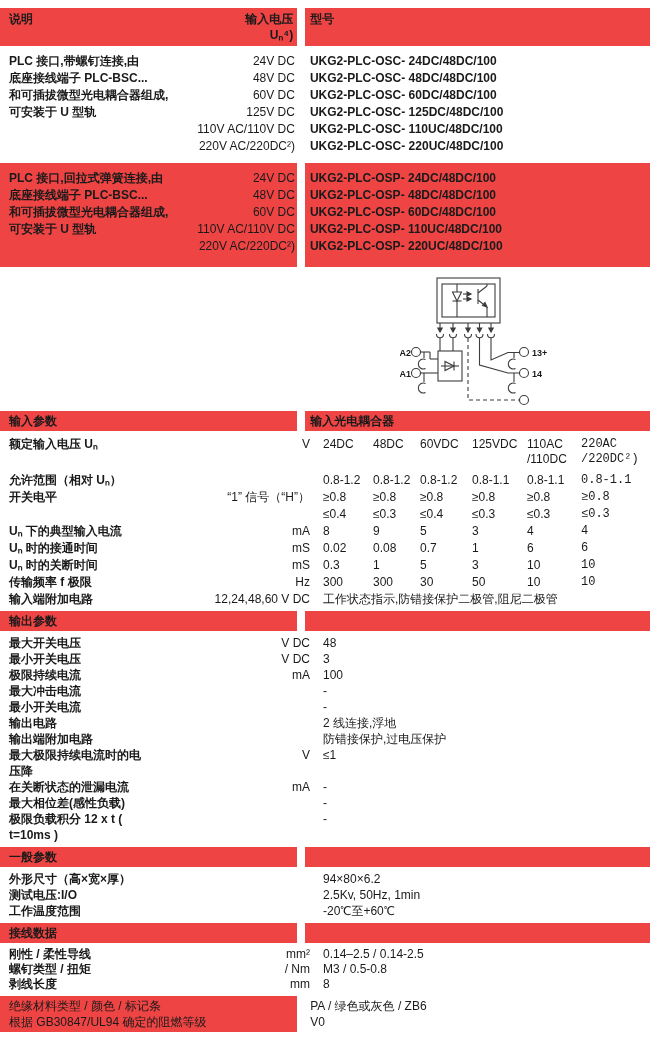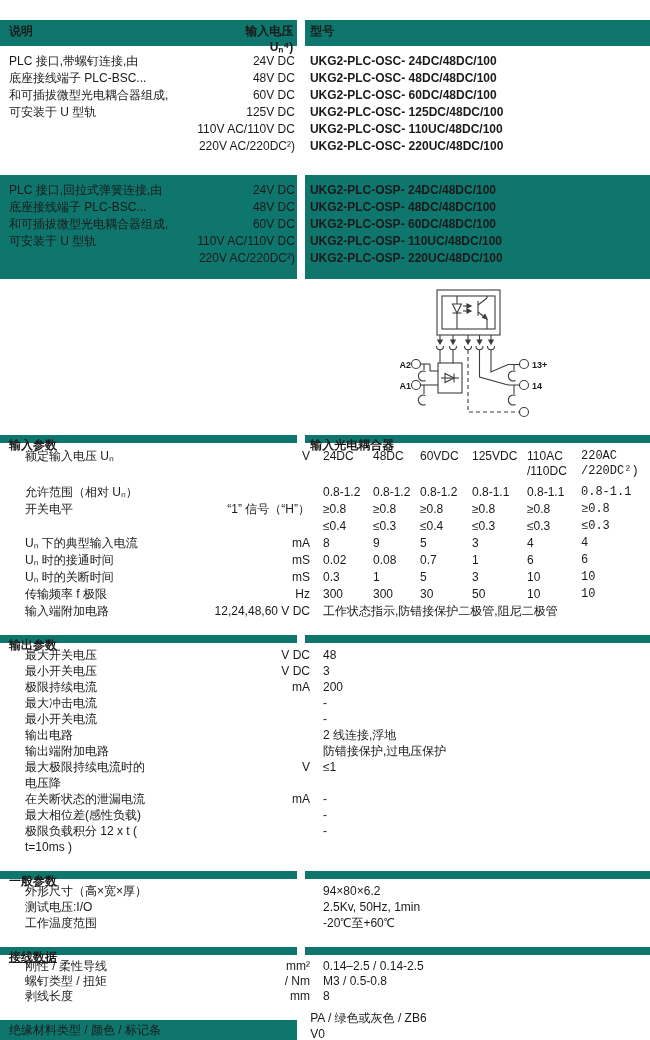--- a/index.html
+++ b/index.html
@@ -1,43 +1,43 @@
 <!DOCTYPE html>
 <html><head>
 <meta charset="utf-8">
 <style>
   html,body{margin:0;padding:0;background:#fff;}
   .page{width:650px;height:1040px;overflow:hidden;background:#fff;color:#1a1a1a;
         font-family:"Liberation Sans",sans-serif;font-size:12px;position:relative;}
   .twocol{display:flex;}
   .lcol{width:310px;box-sizing:border-box;}
   .rcol{width:360px;margin-left:8px;box-sizing:border-box;padding-left:5px;}
-  .shade{background:#0f766e;margin-top:12px;}
+  .shade{background:#ef4444;}
   
   .hdrband{margin-top:8px;height:38px;}
   .hdrband .lcol{display:flex;justify-content:space-between;padding:3px 4px 0 9px;font-weight:bold;}
   .hdrband .vh-right{text-align:right;line-height:16px;}
   .hdrband .rcol{padding-top:3px;font-weight:bold;}
   
   .selblock{margin-top:7px;}
   .selblock .lcol{display:flex;}
-  .selblock .desc{width:178px;padding-left:9px;line-height:17px;}
+  .selblock .desc{width:178px;padding-left:9px;line-height:17px;font-weight:bold;}
   .selblock .volts{flex:1;text-align:right;line-height:17px;padding-right:2px;}
   .selblock .models{line-height:17px;font-weight:bold;}
   .pad-block{padding-top:7px;padding-bottom:12px;}
   
   .schem{position:relative;height:141px;margin-top:3px;}
   .schem .title{padding:7px 0 0 9px;font-weight:bold;}
   .schem svg{position:absolute;top:2px;right:2px;}
   
   .sechead{height:20px;line-height:20px;font-weight:bold;}
   .sechead .lcol{padding-left:9px;}
   
   .prow{display:flex;line-height:17px;}
-  .pl{flex:1;padding-left:25px;}
+  .pl{flex:1;padding-left:9px;font-weight:bold;}
   .pu{width:162px;text-align:right;}
   .pval{width:332px;margin-left:8px;padding-left:5px;box-sizing:border-box;}
   .vals{width:332px;margin-left:8px;padding-left:5px;box-sizing:border-box;display:flex;}
   .c1{width:50px;}.c2{width:47px;}.c3{width:52px;}.c4{width:55px;}.c5{width:54px;}.c6{flex:1;font-family:Liberation Mono, monospace;}
   .voltrow{margin-bottom:5px;}
   .voltrow .vcell{line-height:15px;padding-top:1px;}
   .orow{line-height:16px;}
   .grow{line-height:16px;}
   .wrow{line-height:15px;}
   .insul{margin-top:4px;}
@@ -313,21 +313,21 @@
         <div class="pval">48</div>
       </div>
     <div class="prow orow">
         <div class="pl">最小开关电压</div>
         <div class="pu">V DC</div>
         <div class="pval">3</div>
       </div>
     <div class="prow orow">
         <div class="pl">极限持续电流</div>
         <div class="pu">mA</div>
-        <div class="pval">200</div>
+        <div class="pval">100</div>
       </div>
     <div class="prow orow">
         <div class="pl">最大冲击电流</div>
         <div class="pu"></div>
         <div class="pval">-</div>
       </div>
     <div class="prow orow">
         <div class="pl">最小开关电流</div>
         <div class="pu"></div>
         <div class="pval">-</div>
@@ -379,21 +379,21 @@
         <div class="pu"></div>
         <div class="pval">2.5Kv, 50Hz, 1min</div>
       </div>
     <div class="prow grow">
         <div class="pl">工作温度范围</div>
         <div class="pu"></div>
         <div class="pval">-20℃至+60℃</div>
       </div>
   </div>
 
-  <div class="twocol sechead" style="margin-top:4px;text-decoration:underline;">
+  <div class="twocol sechead" style="margin-top:4px;">
     <div class="lcol shade">接线数据</div>
     <div class="rcol shade"></div>
   </div>
   <div style="margin-top:4px;">
     <div class="prow wrow">
         <div class="pl">刚性 / 柔性导线</div>
         <div class="pu">mm²</div>
         <div class="pval">0.14–2.5 / 0.14-2.5</div>
       </div>
     <div class="prow wrow">

